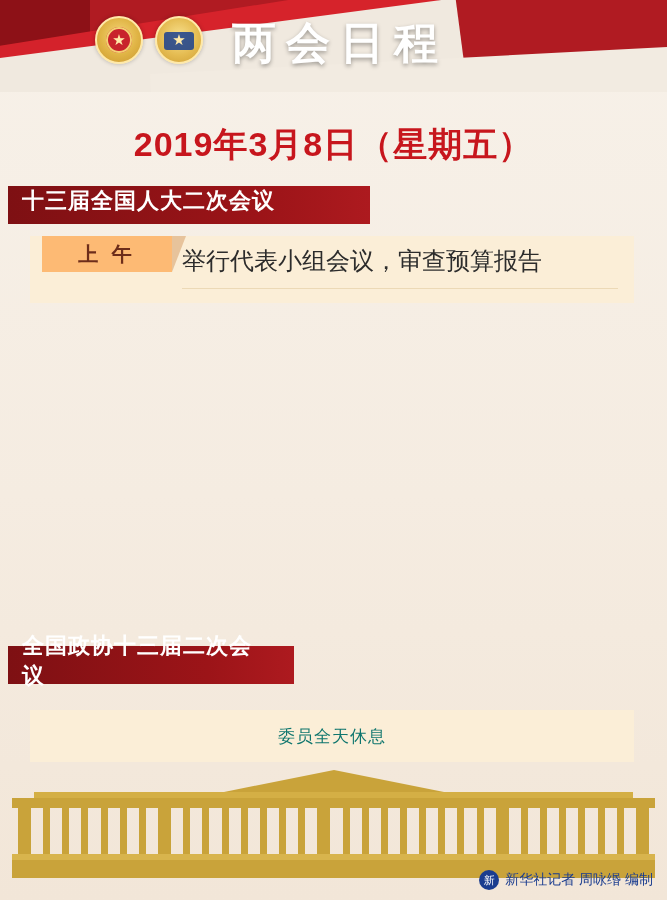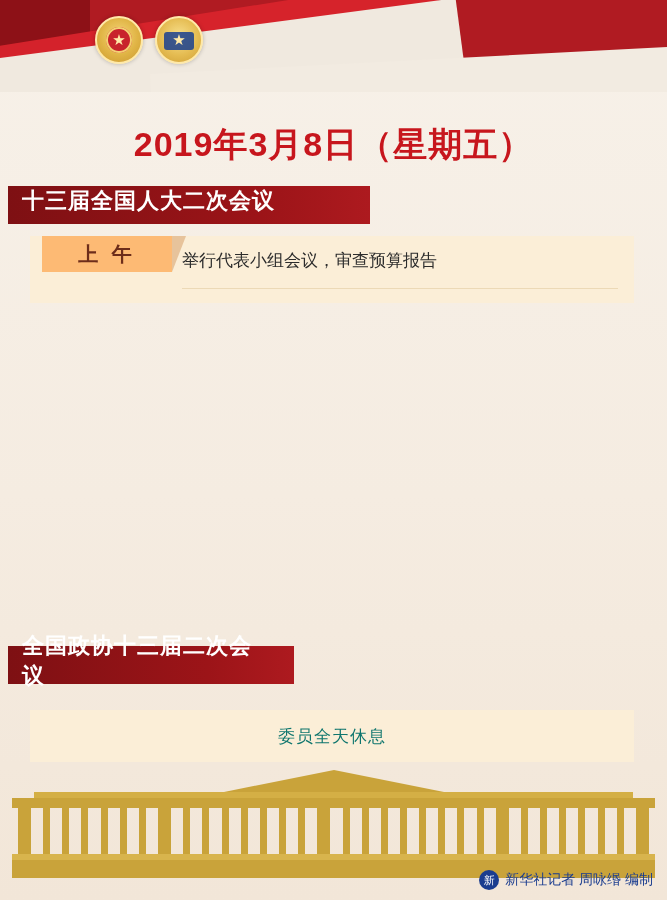--- a/index.html
+++ b/index.html
@@ -204,21 +204,21 @@
     right: -14px;
     top: 0;
     border-top: 36px solid #e7c39b;
     border-right: 14px solid transparent;
   }
   .block-body {
     padding: 6px 16px 14px 16px;
   }
   .para {
     color: #2c2c2c;
-    font-size: 17px;
+    font-size: 24px;
     line-height: 34px;
     margin: 0 0 0 136px;
     padding: 0;
     text-align: justify;
   }
   .para.first { margin-top: -34px; }
   .para.second { margin-top: 12px; }
 
   .sep {
     margin: 10px 0 0 136px;
@@ -353,20 +353,21 @@
 
     <div class="emblems">
       <div class="emblem red-center">
         <span class="star">★</span>
       </div>
       <div class="emblem cppcc">
         <span class="star">★</span>
       </div>
     </div>
 
+    <div class="header-title">两会日程</div>
   </div>
 
   <div class="date-line">2019年3月8日（星期五）</div>
 
   <div class="section-header npc">十三届全国人大二次会议</div>
 
   <div class="block morning">
     <div class="time-row">
       <div class="time-tag">上 午</div>
     </div>

